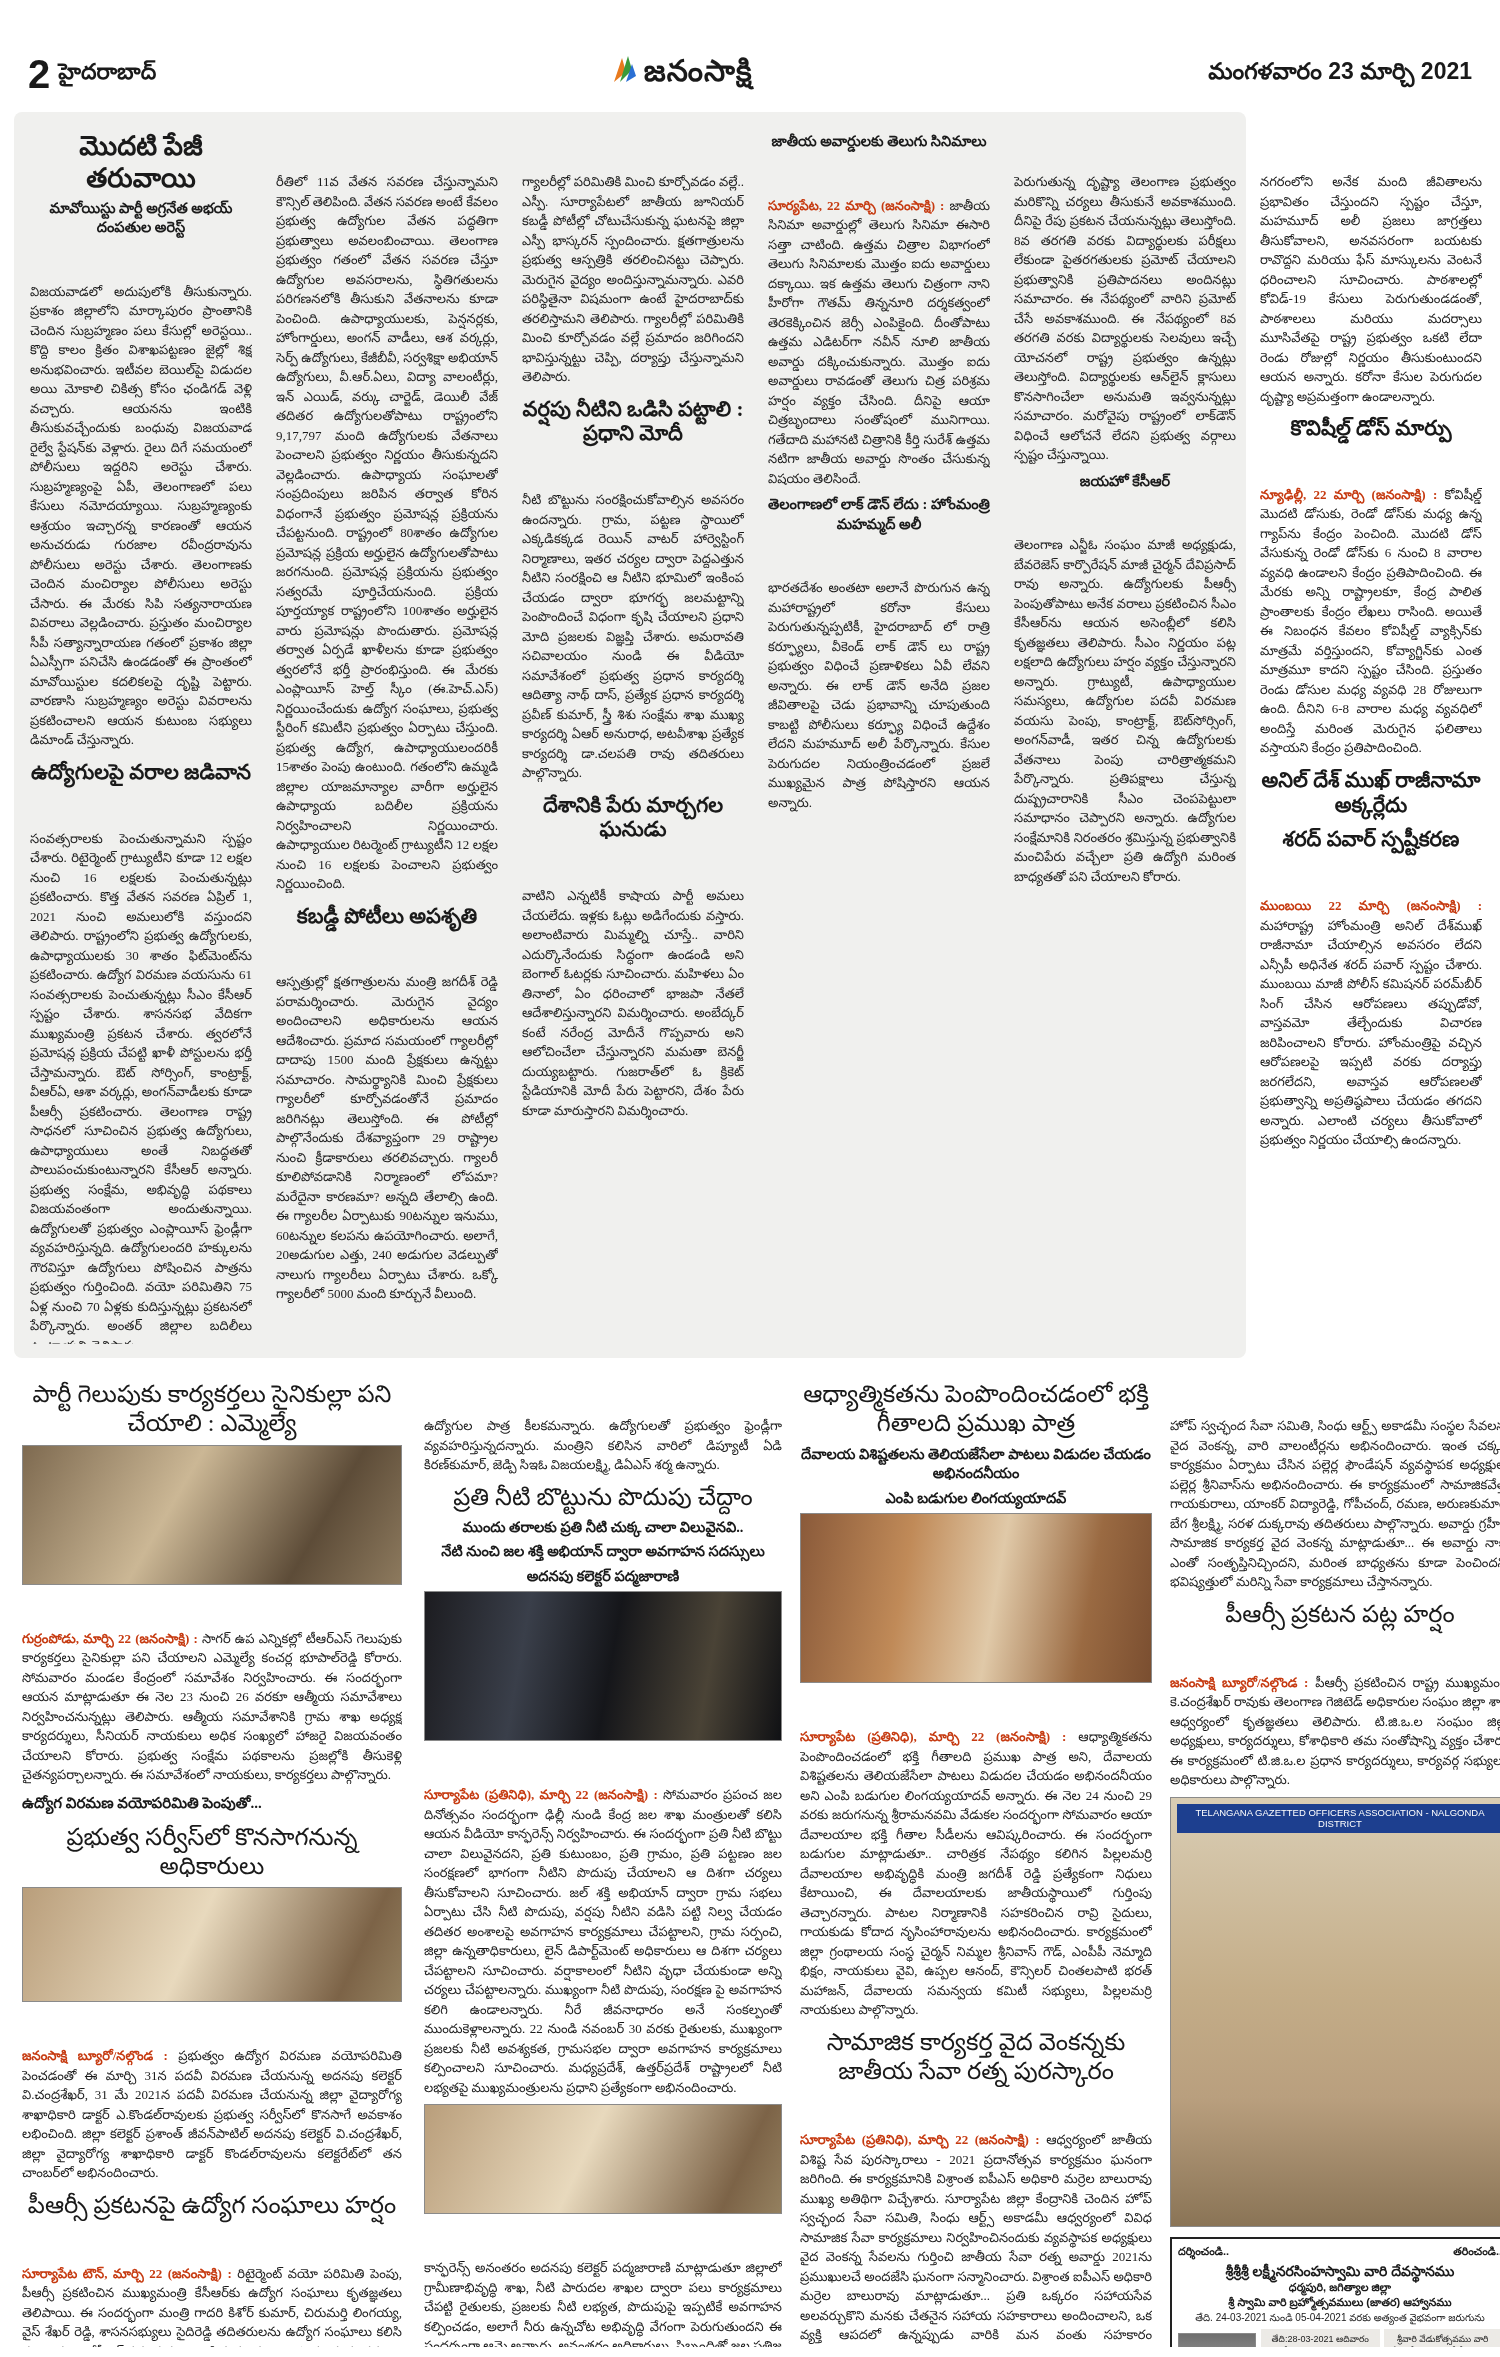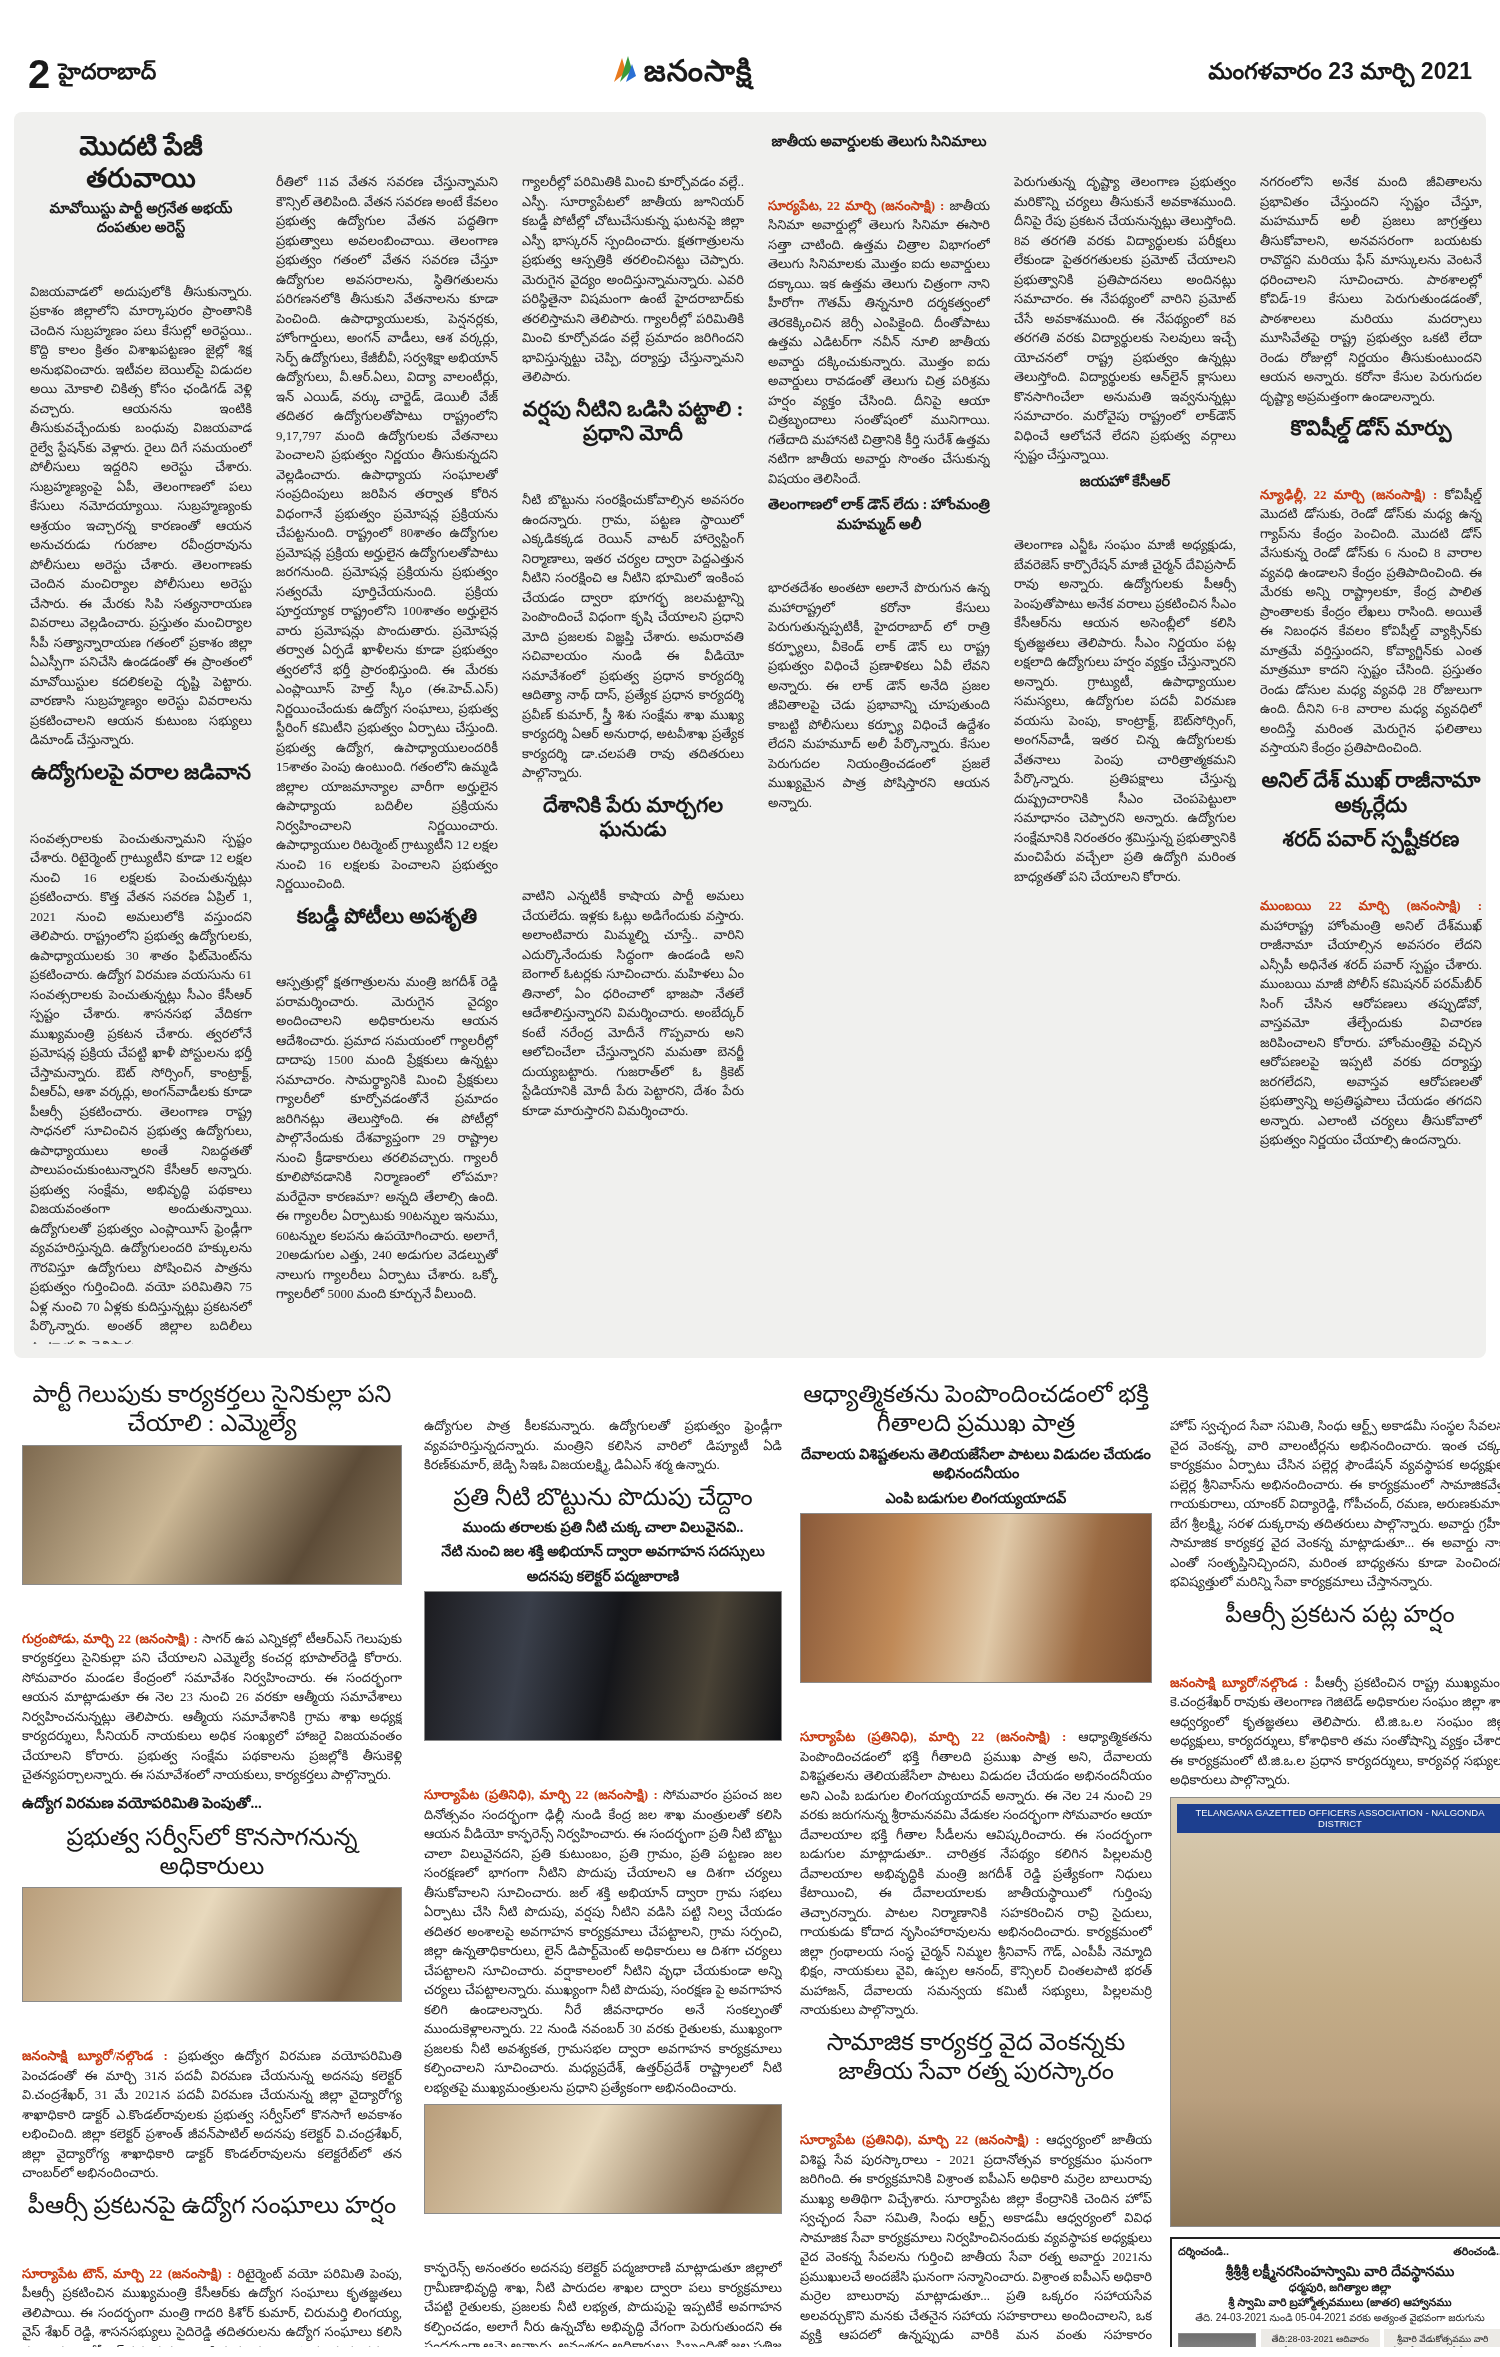--- a/index.html
+++ b/index.html
@@ -8,21 +8,21 @@
   
   .hdr{position:absolute;top:48px;left:28px;right:28px;height:52px;display:flex;
        justify-content:space-between;align-items:center;}
   .hdr-left{display:flex;align-items:flex-end;gap:8px;}
   .pgnum{font-size:40px;font-weight:bold;line-height:1;font-family:"Liberation Sans",sans-serif;}
   .edition{font-size:22px;font-weight:bold;padding-bottom:4px;}
   .hdr-center{display:flex;align-items:flex-start;gap:6px;}
   .masthead-text{font-size:30px;font-weight:bold;letter-spacing:1px;font-family:"Liberation Sans",sans-serif;}
   .hdr-right{font-size:23px;font-weight:bold;font-family:"Liberation Sans",sans-serif;}
   
-  .top-panel{position:absolute;top:112px;left:14px;width:1472px;height:1246px;
+  .top-panel{position:absolute;top:112px;left:14px;width:1232px;height:1246px;
              background:#f0f0ee;border-radius:8px;}
   .tcol{position:absolute;top:16px;width:222px;height:1216px;overflow:hidden;}
   
   .bcol{position:absolute;top:1372px;overflow:hidden;}
   
   .blk{margin:0 0 7px 0;}
   .headline-xl{font-size:27px;font-weight:bold;text-align:center;line-height:1.2;margin:2px 0 4px;}
   .headline{font-size:21px;font-weight:bold;text-align:center;line-height:1.18;margin:10px 0 6px;}
   .headline-lg{font-size:24px;font-weight:normal;text-align:center;line-height:1.22;margin:8px 0 6px;}
   .subhead{font-size:14.5px;font-weight:bold;text-align:center;line-height:1.35;margin:4px 0 5px;}

